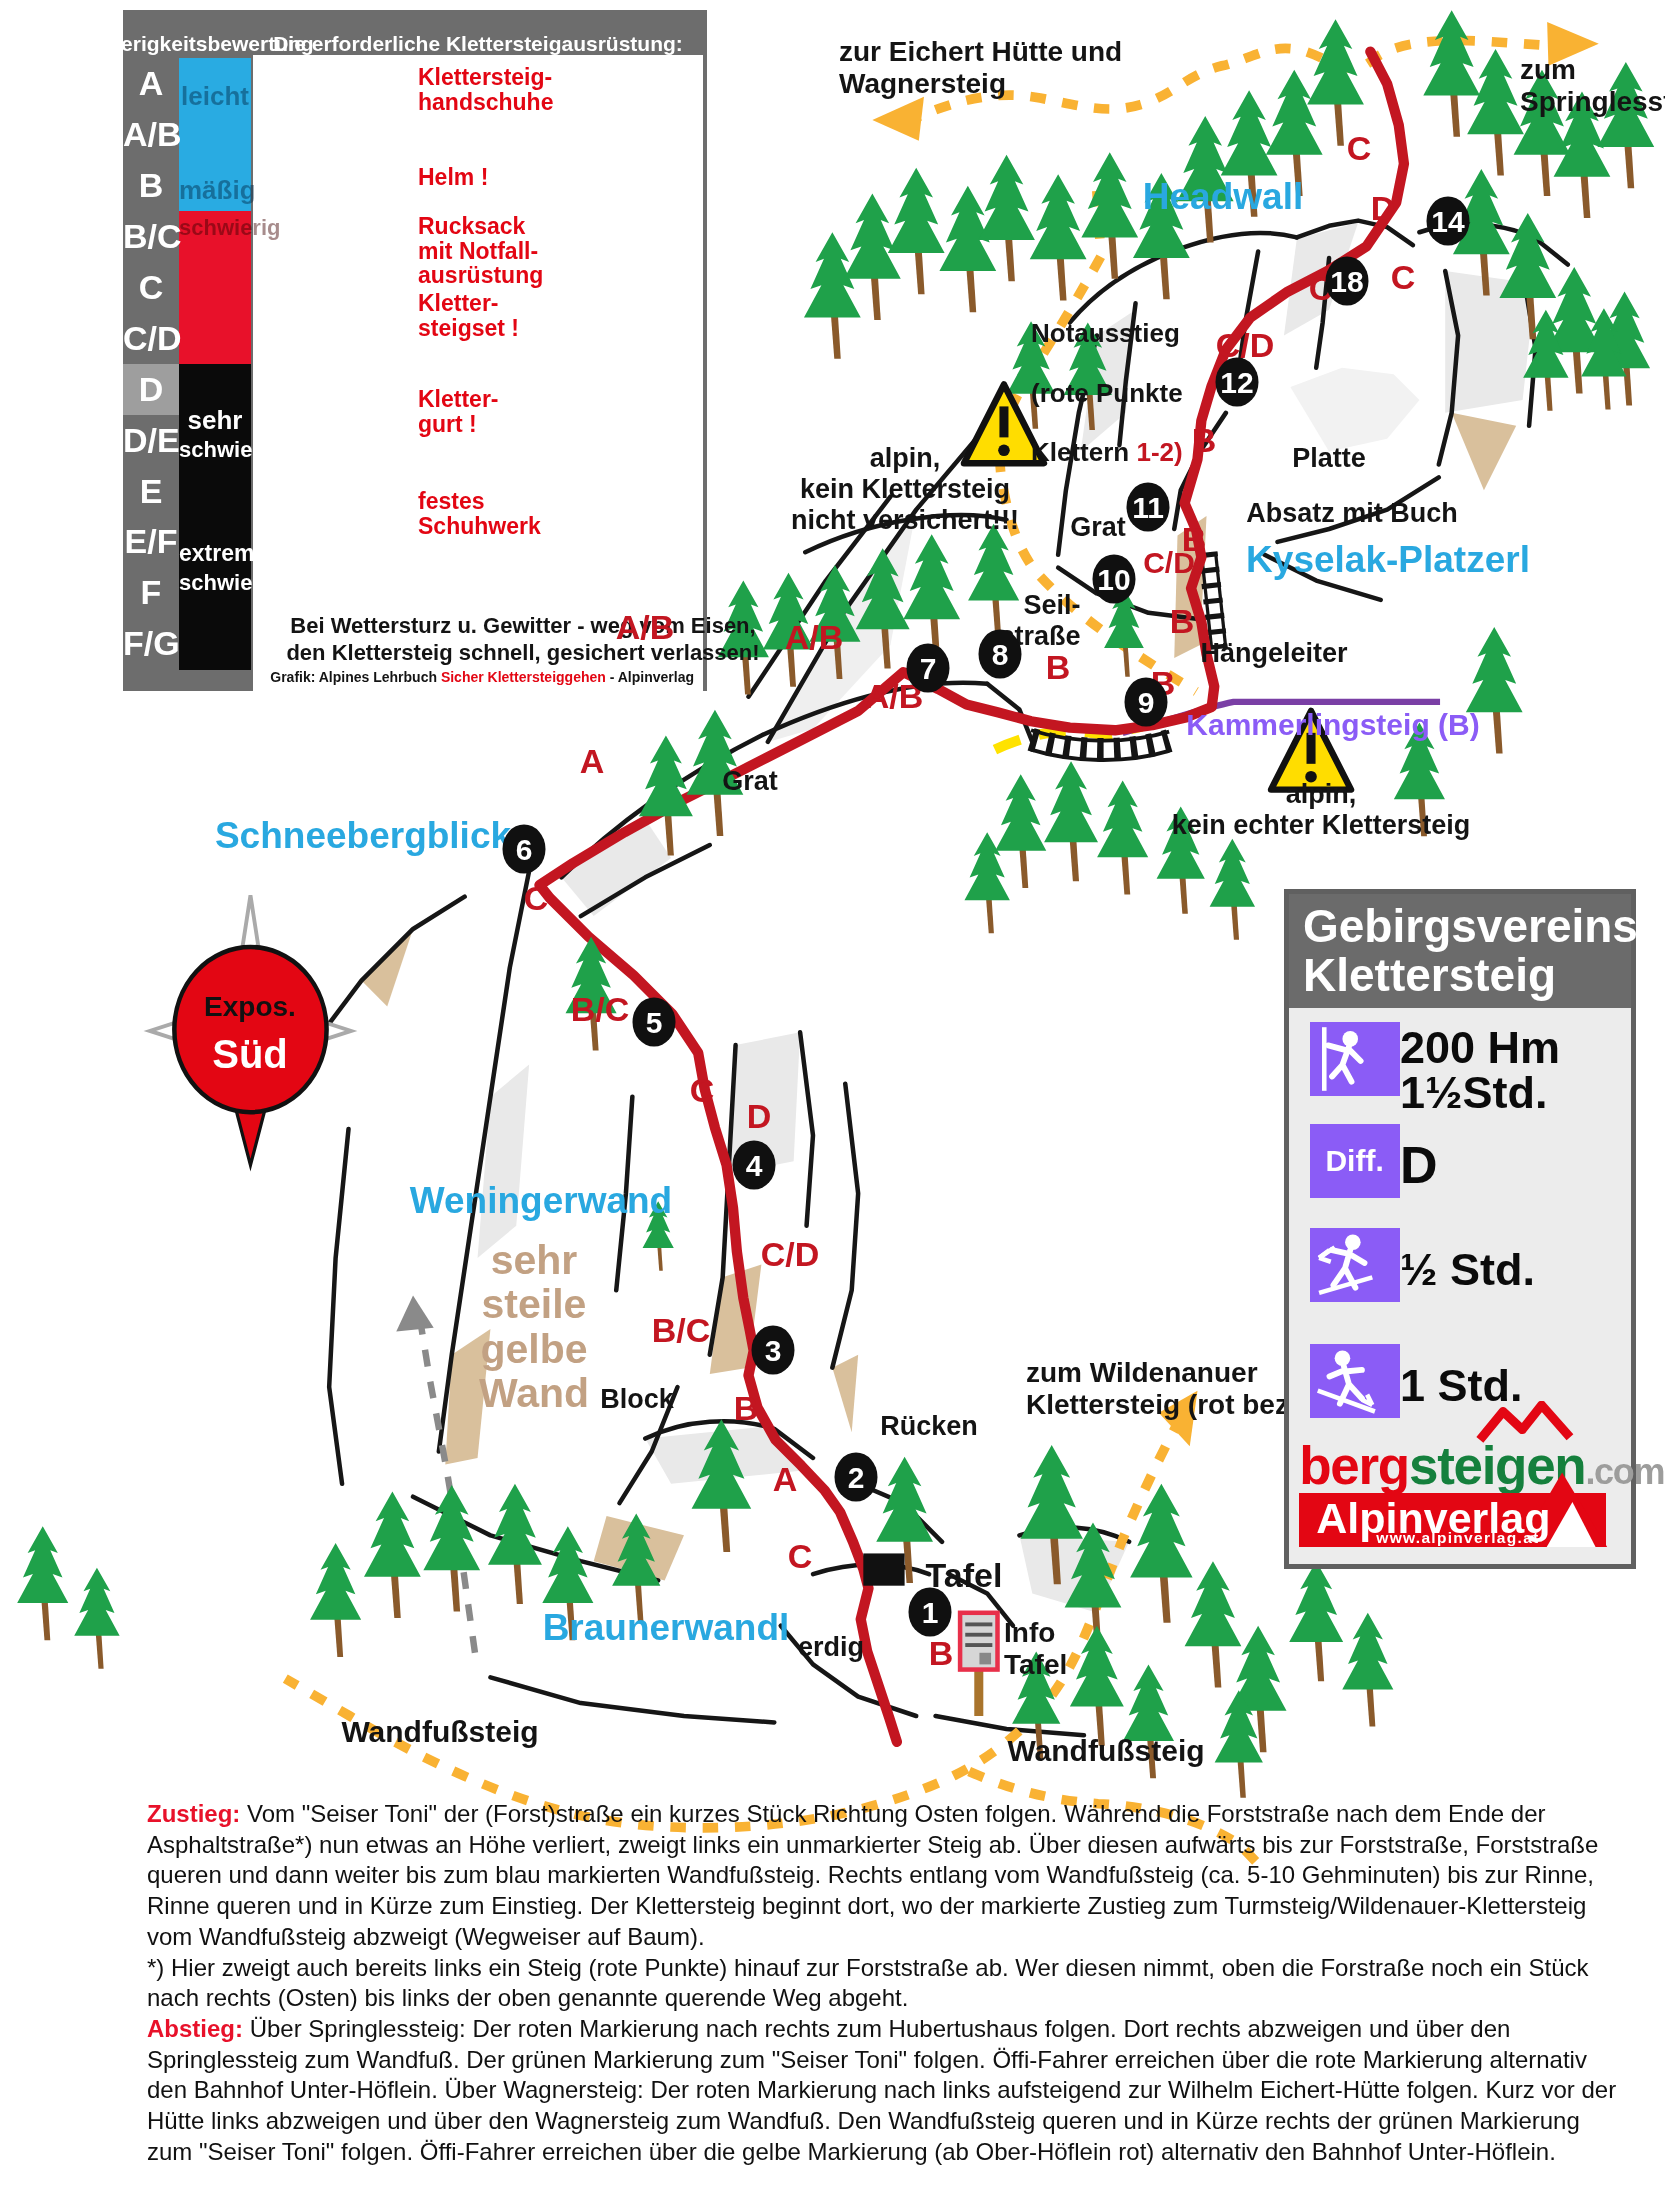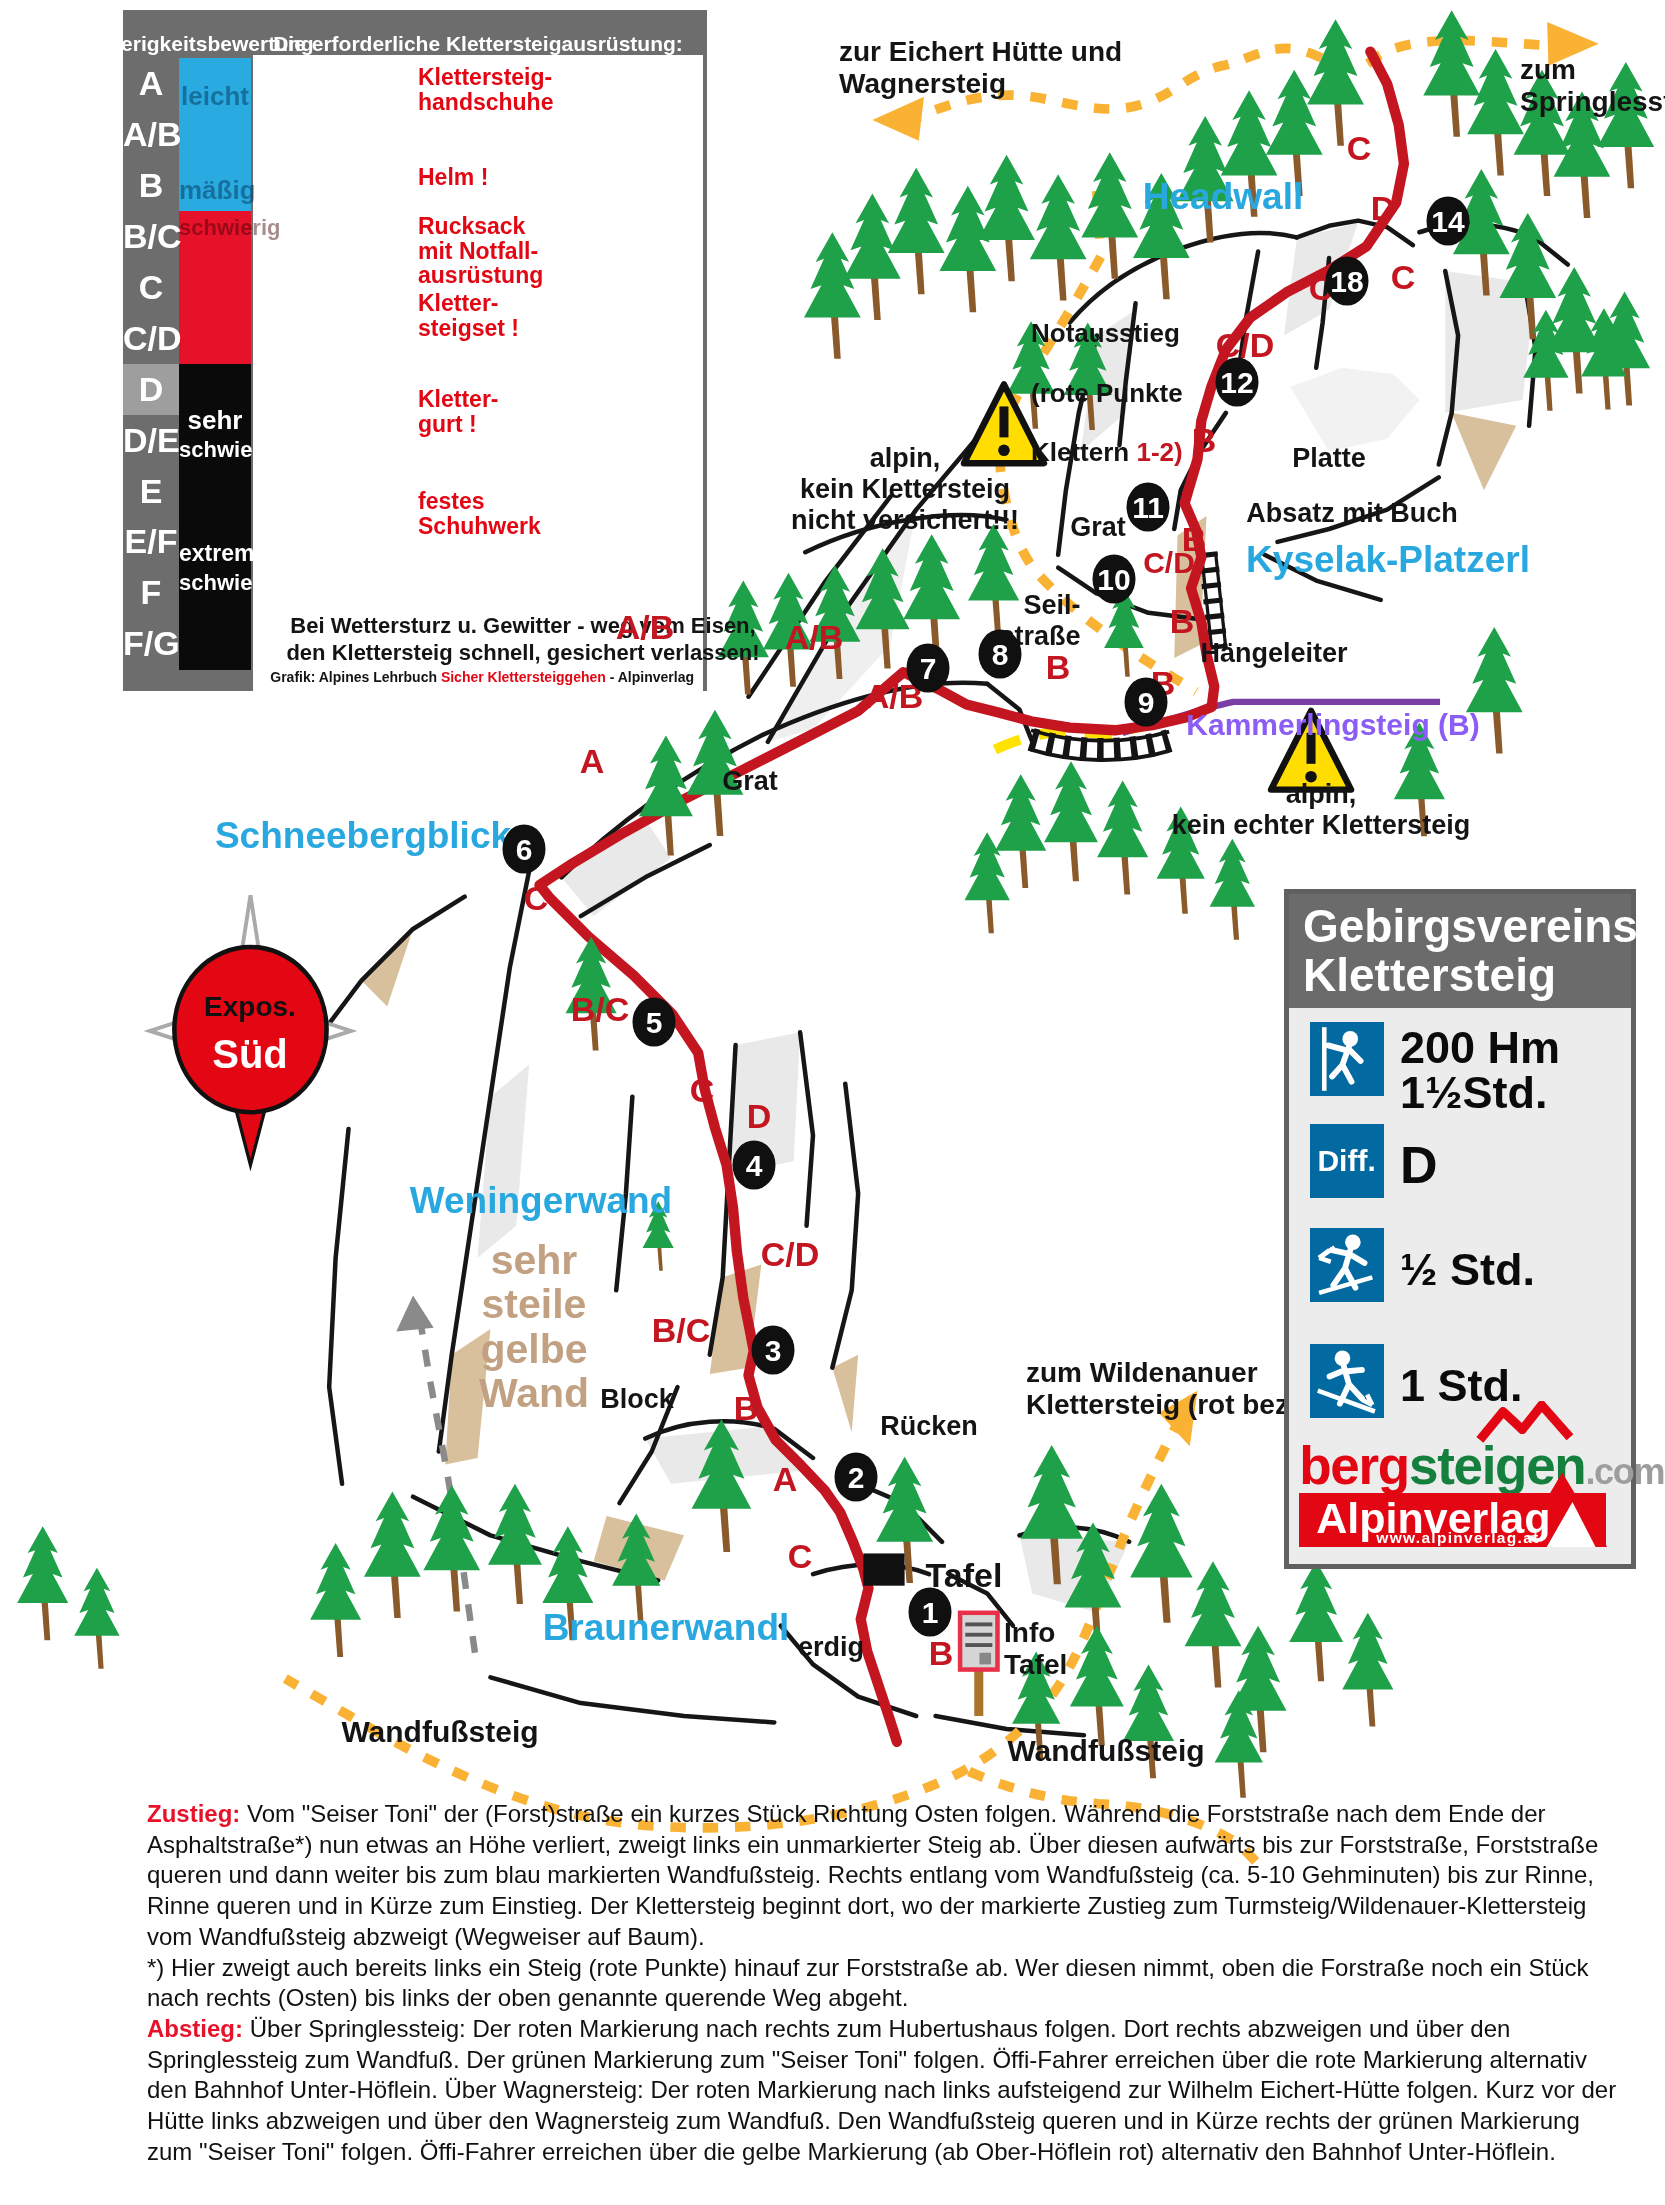--- a/index.html
+++ b/index.html
@@ -21,21 +21,21 @@
   .leg-title{font-weight:bold;font-size:21px;color:#fff;white-space:nowrap;}
   .leg-grade{width:56px;text-align:center;font-weight:bold;font-size:34px;color:#fff;line-height:51px;}
   .leg-word{width:72px;text-align:center;font-weight:bold;font-size:26px;}
   .leg-red{font-weight:bold;font-size:23px;color:#e30613;line-height:1.06;white-space:pre-line;}
   .leg-warn{font-weight:bold;font-size:22px;color:#141414;white-space:nowrap;}
   .leg-credit{font-weight:bold;font-size:14px;color:#141414;white-space:nowrap;}
   
   #infobox{left:1284px;top:889px;width:352px;height:680px;border:5.2px solid #606060;background:#ececec;box-sizing:border-box;}
   #ib-head{position:absolute;left:0;top:0;width:100%;height:114px;background:#6b6b6b;color:#fff;
            font-weight:bold;font-size:46px;line-height:1.08;padding:7.7px 0 0 14px;box-sizing:border-box;}
-  .ib-icon{position:absolute;left:20.6px;width:74px;height:74px;background:#0369a1;}
+  .ib-icon{position:absolute;left:20.6px;width:90px;height:74px;background:#8b5cf6;}
   .ib-val{position:absolute;left:111px;font-weight:bold;font-size:45px;color:#0b0b0b;white-space:nowrap;}
   #berg-logo{position:absolute;left:10.3px;top:541px;width:326px;text-align:center;font-weight:bold;font-size:53px;letter-spacing:-1.3px;white-space:nowrap;}
   #alpin-banner{position:absolute;left:10.3px;top:599px;width:307px;height:54px;background:#e30613;}
   #alpin-name{position:absolute;left:17px;top:1.3px;color:#fff;font-weight:bold;font-size:43px;}
   #alpin-url{position:absolute;left:77px;top:36px;color:#fff;font-weight:bold;font-size:15.5px;letter-spacing:1.3px;}
   
   .para{font-size:24px;line-height:1.28;color:#111;width:1471px;}
   .para b{color:#e8112a;}
 </style>
 </head>

